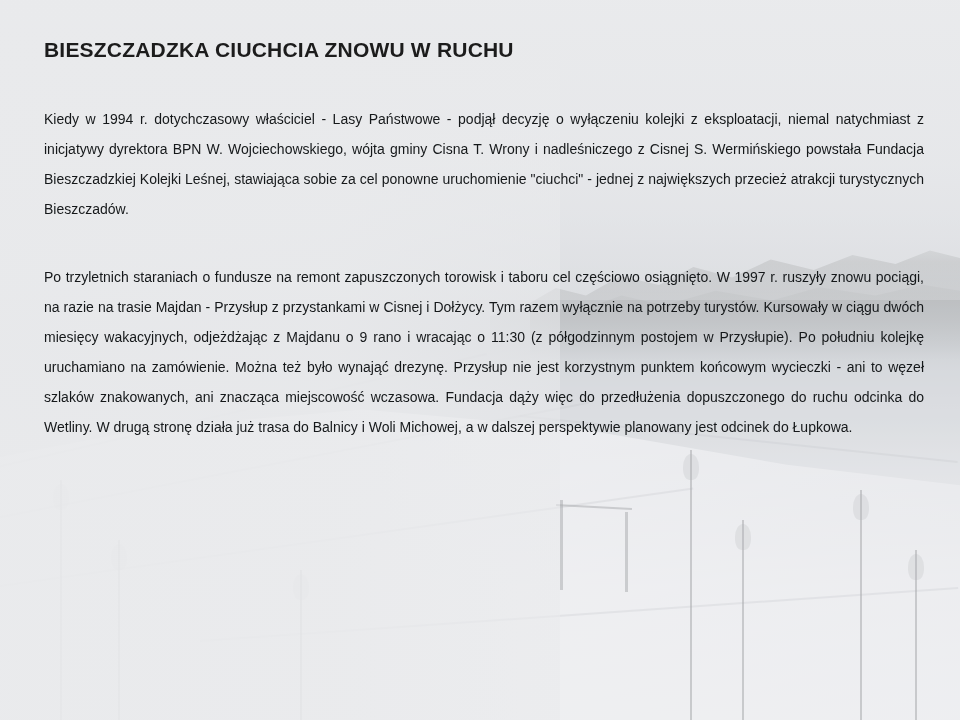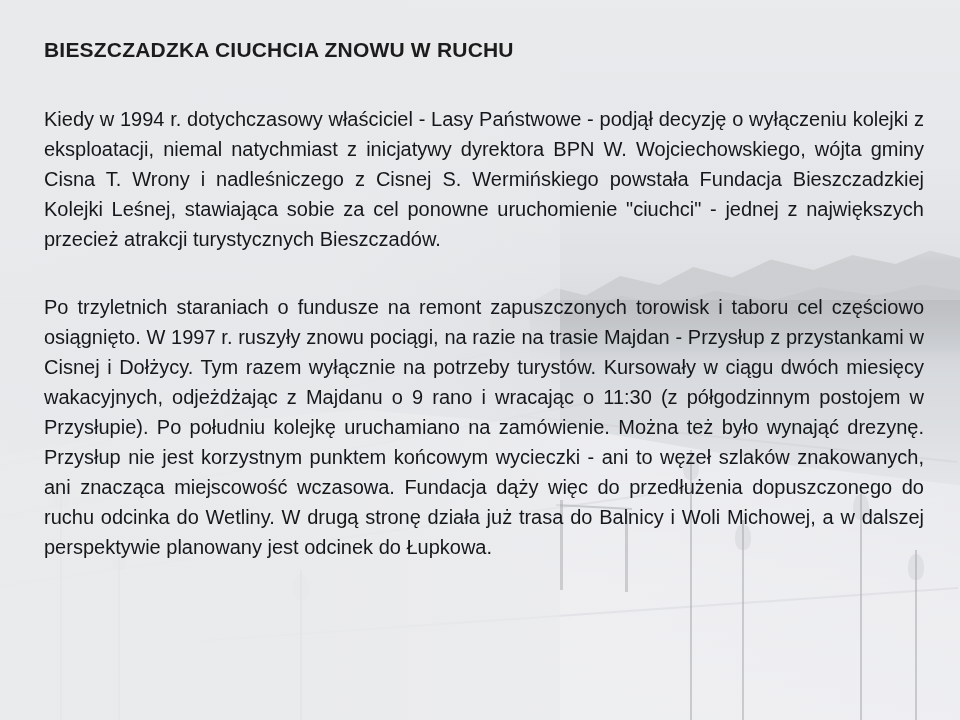--- a/index.html
+++ b/index.html
@@ -146,21 +146,21 @@
 
   .slide-title {
     font-size: 21px;
     font-weight: bold;
     color: #1c1c1c;
     letter-spacing: 0.2px;
     margin: 8px 0 0 2px;
   }
 
   .para {
-    font-size: 20px;
+    font-size: 14px;
     line-height: 30px;
     color: #15181a;
     margin: 8px 0 0 2px;
     text-align: justify;
     text-justify: inter-word;
     max-width: 880px;
   }
   .para.p1 { margin-top: 42px; }
   .para.p2 { margin-top: 38px; }
 </style>

